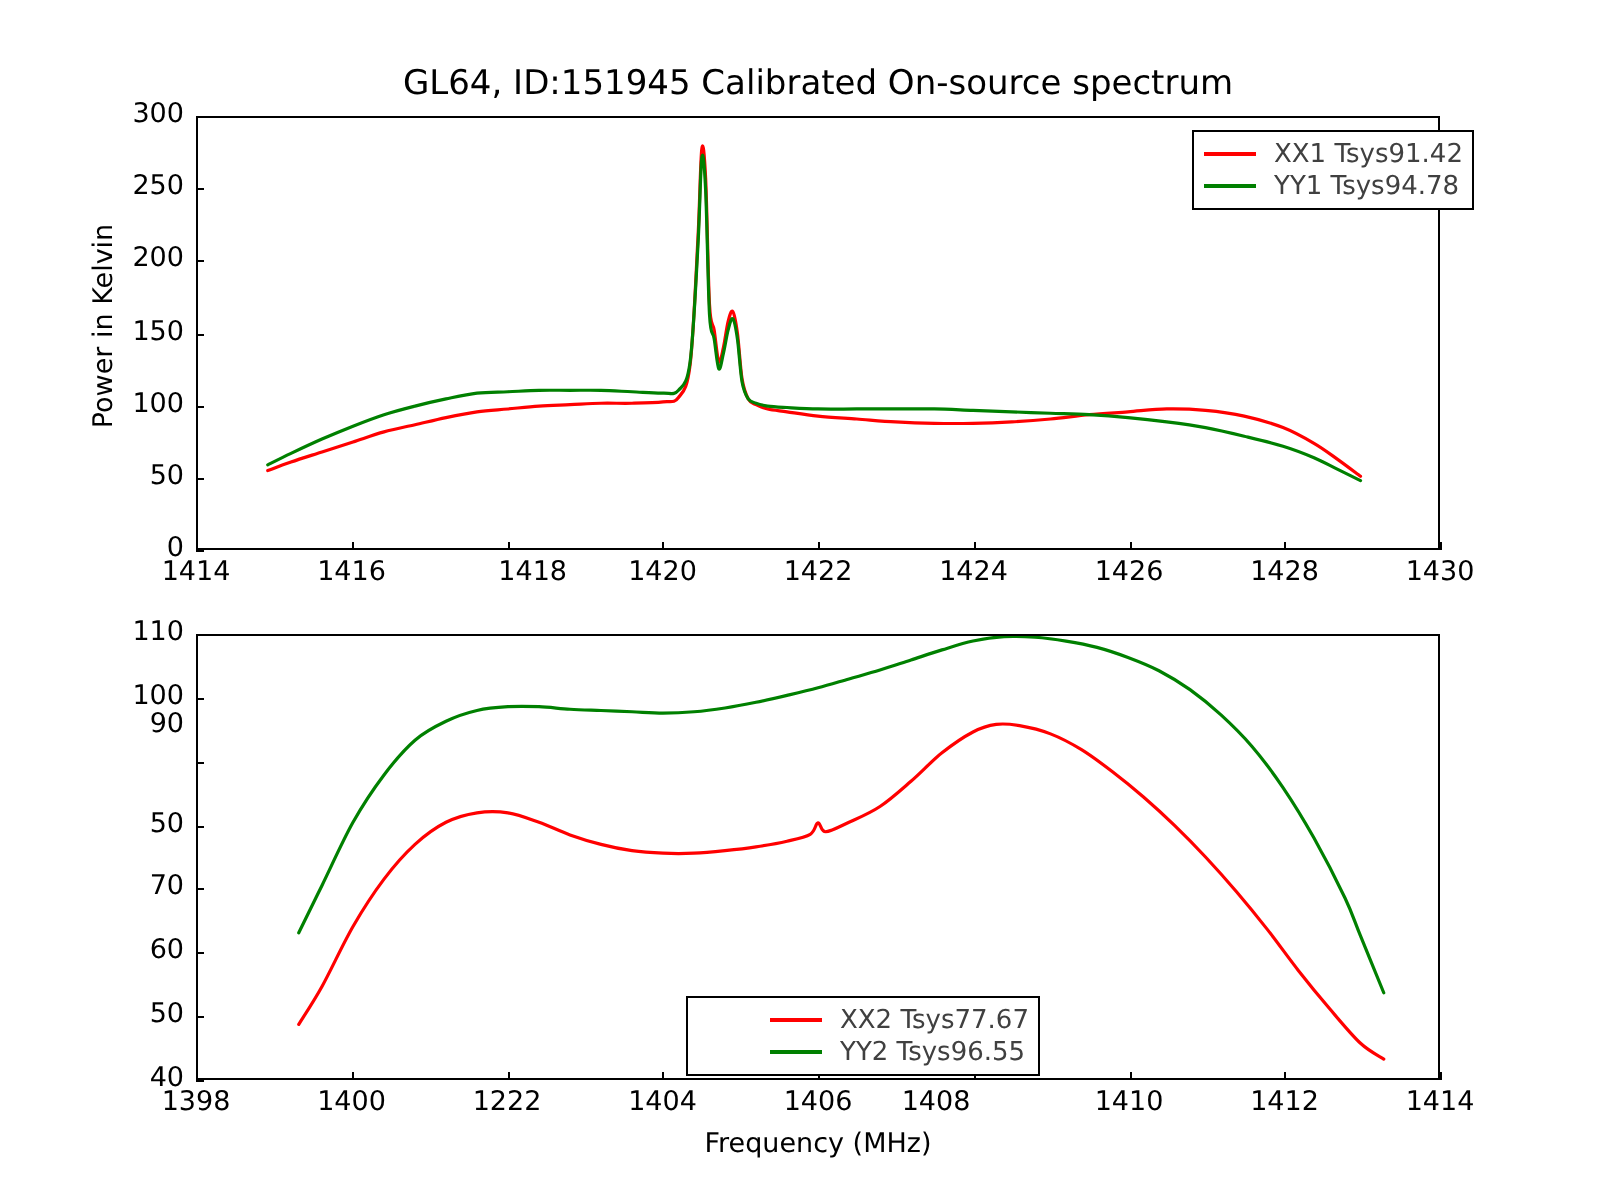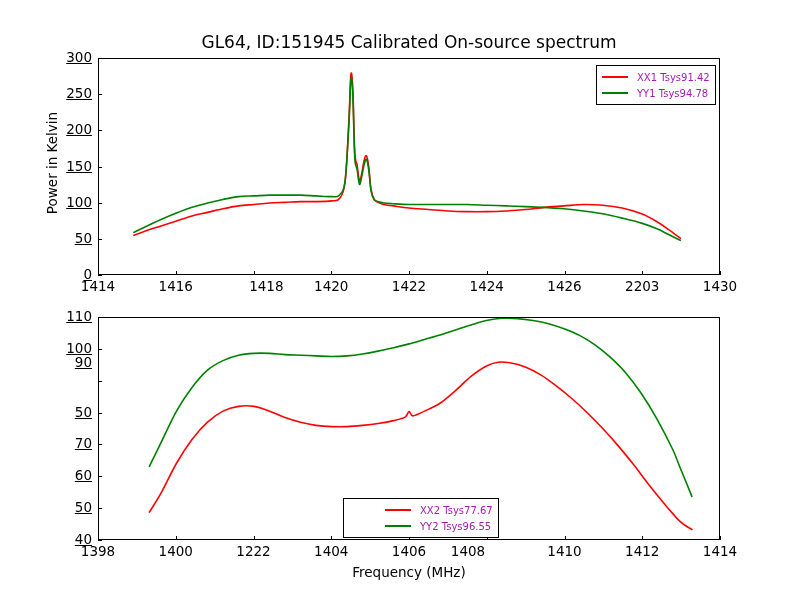--- a/index.html
+++ b/index.html
@@ -82,21 +82,20 @@
   }
   .tick-label {
     position: absolute;
     font-size: 13.5px;
     color: #000000;
     white-space: nowrap;
   }
   .ytick-label {
     text-align: right;
     width: 46px;
-    text-decoration: underline;
   }
   .xtick-label {
     text-align: center;
     width: 60px;
   }
   .tick-mark {
     position: absolute;
     background: #000000;
   }
   .ytick-mark {
@@ -131,22 +130,22 @@
     height: 16px;
     white-space: nowrap;
   }
   .legend-swatch {
     width: 26px;
     height: 2px;
     margin-right: 9px;
     flex: 0 0 auto;
   }
   .legend-text {
-    font-size: 10px;
-    color: #a21caf;
+    font-size: 13px;
+    color: #404040;
   }
 </style>
 </head>
 <body>
 
 <div id="figure">
 
   <div class="chart-title">GL64, ID:151945 Calibrated On-source spectrum</div>
 
   <div class="ylabel" id="ylabel-top">Power in Kelvin</div>
@@ -181,21 +180,21 @@
       <div class="tick-label xtick-label" style="left: 223.5px; top: 278px; text-align: right;">1418</div>
       <div class="tick-mark xtick-mark" style="left: 331px; top: 271px;"></div>
       <div class="tick-label xtick-label" style="left: 301.25px; top: 278px;">1420</div>
       <div class="tick-mark xtick-mark" style="left: 409px; top: 271px;"></div>
       <div class="tick-label xtick-label" style="left: 379px; top: 278px;">1422</div>
       <div class="tick-mark xtick-mark" style="left: 487px; top: 271px;"></div>
       <div class="tick-label xtick-label" style="left: 456.75px; top: 278px;">1424</div>
       <div class="tick-mark xtick-mark" style="left: 565px; top: 271px;"></div>
       <div class="tick-label xtick-label" style="left: 534.5px; top: 278px;">1426</div>
       <div class="tick-mark xtick-mark" style="left: 642px; top: 271px;"></div>
-      <div class="tick-label xtick-label" style="left: 612.25px; top: 278px;">2203</div>
+      <div class="tick-label xtick-label" style="left: 612.25px; top: 278px;">1428</div>
       <div class="tick-mark xtick-mark" style="left: 720px; top: 271px;"></div>
       <div class="tick-label xtick-label" style="left: 690px; top: 278px;">1430</div>
     </div>
 
   <div class="legend" id="legend-top">
     <div class="legend-row">
       <span class="legend-swatch" style="background:#ff0000"></span>
       <span class="legend-text">XX1 Tsys91.42</span>
     </div>
     <div class="legend-row">

